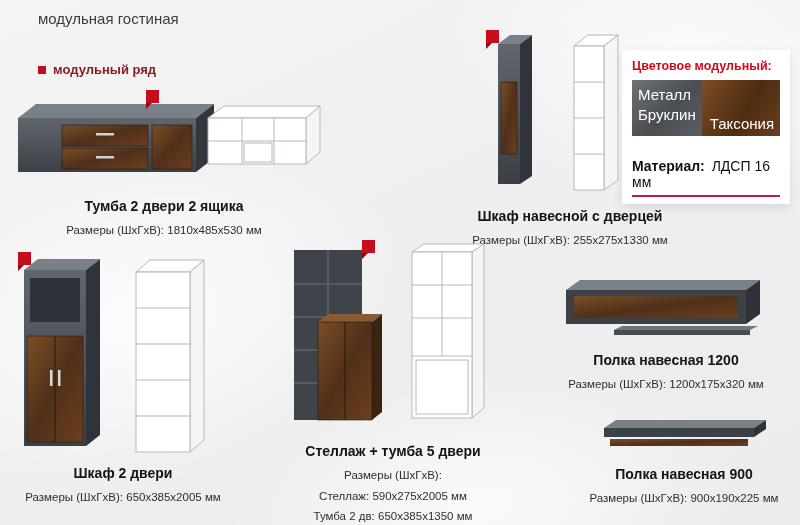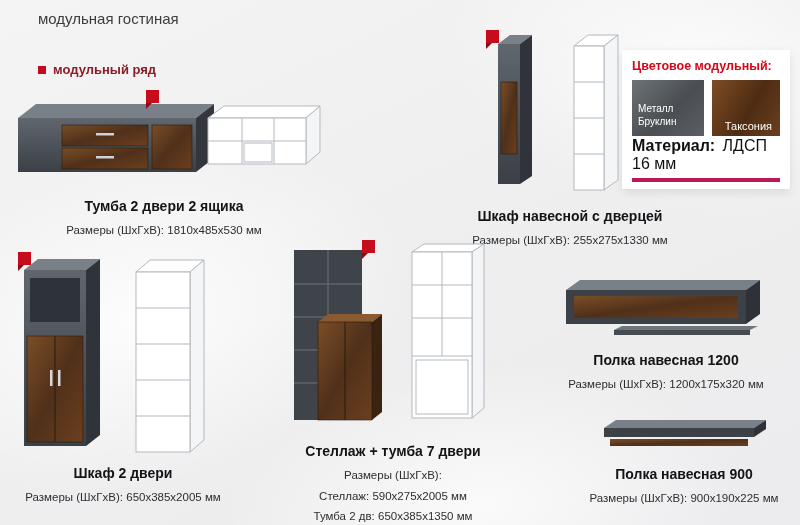--- a/index.html
+++ b/index.html
@@ -24,25 +24,25 @@
   .subtitle{font-size:15px;color:#3a3c3f;}
   .series{position:absolute;left:38px;top:62px;display:flex;align-items:center;gap:7px;
     font-size:13px;font-weight:700;color:#8a1d26;}
   .series-bullet{width:8px;height:8px;background:#c40a1e;}
 
   .color-card{position:absolute;left:622px;top:50px;width:168px;background:#ffffff;
     padding:9px 10px 7px 10px;box-shadow:0 3px 10px rgba(0,0,0,.10);box-sizing:border-box;}
   .color-title{color:#d60718;font-weight:700;font-size:12.5px;margin-bottom:7px;}
   .swatch{display:flex;height:56px;overflow:hidden;}
   .swatch-left{flex:1.15;background:linear-gradient(135deg,#6d7277 0%,#4a4e53 55%,#5a5f65 100%);
-    color:#fff;font-size:10px;line-height:1.3;padding:22px 6px;box-sizing:border-box;}
+    color:#fff;font-size:15px;line-height:1.3;padding:5px 6px;box-sizing:border-box;}
   .swatch-right{flex:1;background:linear-gradient(120deg,#7e4d25 0%,#4e2c12 55%,#6b3f1e 100%);
-    color:#fff;font-size:11px;display:flex;align-items:flex-end;justify-content:flex-end;
-    padding:4px 8px;box-sizing:border-box;margin-left:8px;}
-  .material{margin-top:1px;font-size:16px;color:#101113;border-bottom:4px solid #be185d;
+    color:#fff;font-size:15px;display:flex;align-items:flex-end;justify-content:flex-end;
+    padding:4px 8px;box-sizing:border-box;}
+  .material{margin-top:22px;font-size:14px;color:#101113;border-bottom:2px solid #be185d;
     padding-bottom:5px;}
   .material .mlabel{font-weight:700;}
   .material .mvalue{margin-left:3px;}
 
   .card{position:absolute;text-align:center;}
   .pimg{display:block;width:100%;height:auto;}
   .p-name{font-weight:700;font-size:14px;color:#131416;margin-top:8px;}
   .p-dims{font-size:11.5px;color:#2c2e31;margin-top:6px;line-height:1.8;}
 
   .card-tumba{left:4px;top:90px;width:320px;}
@@ -203,21 +203,21 @@
       <polygon points="134,12 146,4 206,4 194,12"></polygon>
       <polygon points="194,12 206,4 206,168 194,178" fill="#f4f5f6"></polygon>
       <rect x="134" y="12" width="60" height="166"></rect>
       <line x1="164" y1="12" x2="164" y2="116"></line>
       <line x1="134" y1="45" x2="194" y2="45"></line>
       <line x1="134" y1="78" x2="194" y2="78"></line>
       <line x1="134" y1="116" x2="194" y2="116"></line>
       <rect x="138" y="120" width="52" height="54"></rect>
     </g>
   </svg>
-  <div class="p-name">Стеллаж + тумба 7 двери</div>
+  <div class="p-name">Стеллаж + тумба 5 двери</div>
   <div class="p-dims">
     <div>Размеры (ШхГхВ):</div>
     <div>Стеллаж: 590x275x2005 мм</div>
     <div>Тумба 2 дв: 650x385x1350 мм</div>
   </div>
 </div>
 
 <div class="card card-polka1200">
   <svg class="pimg" viewBox="0 0 236 72">
     <g>

